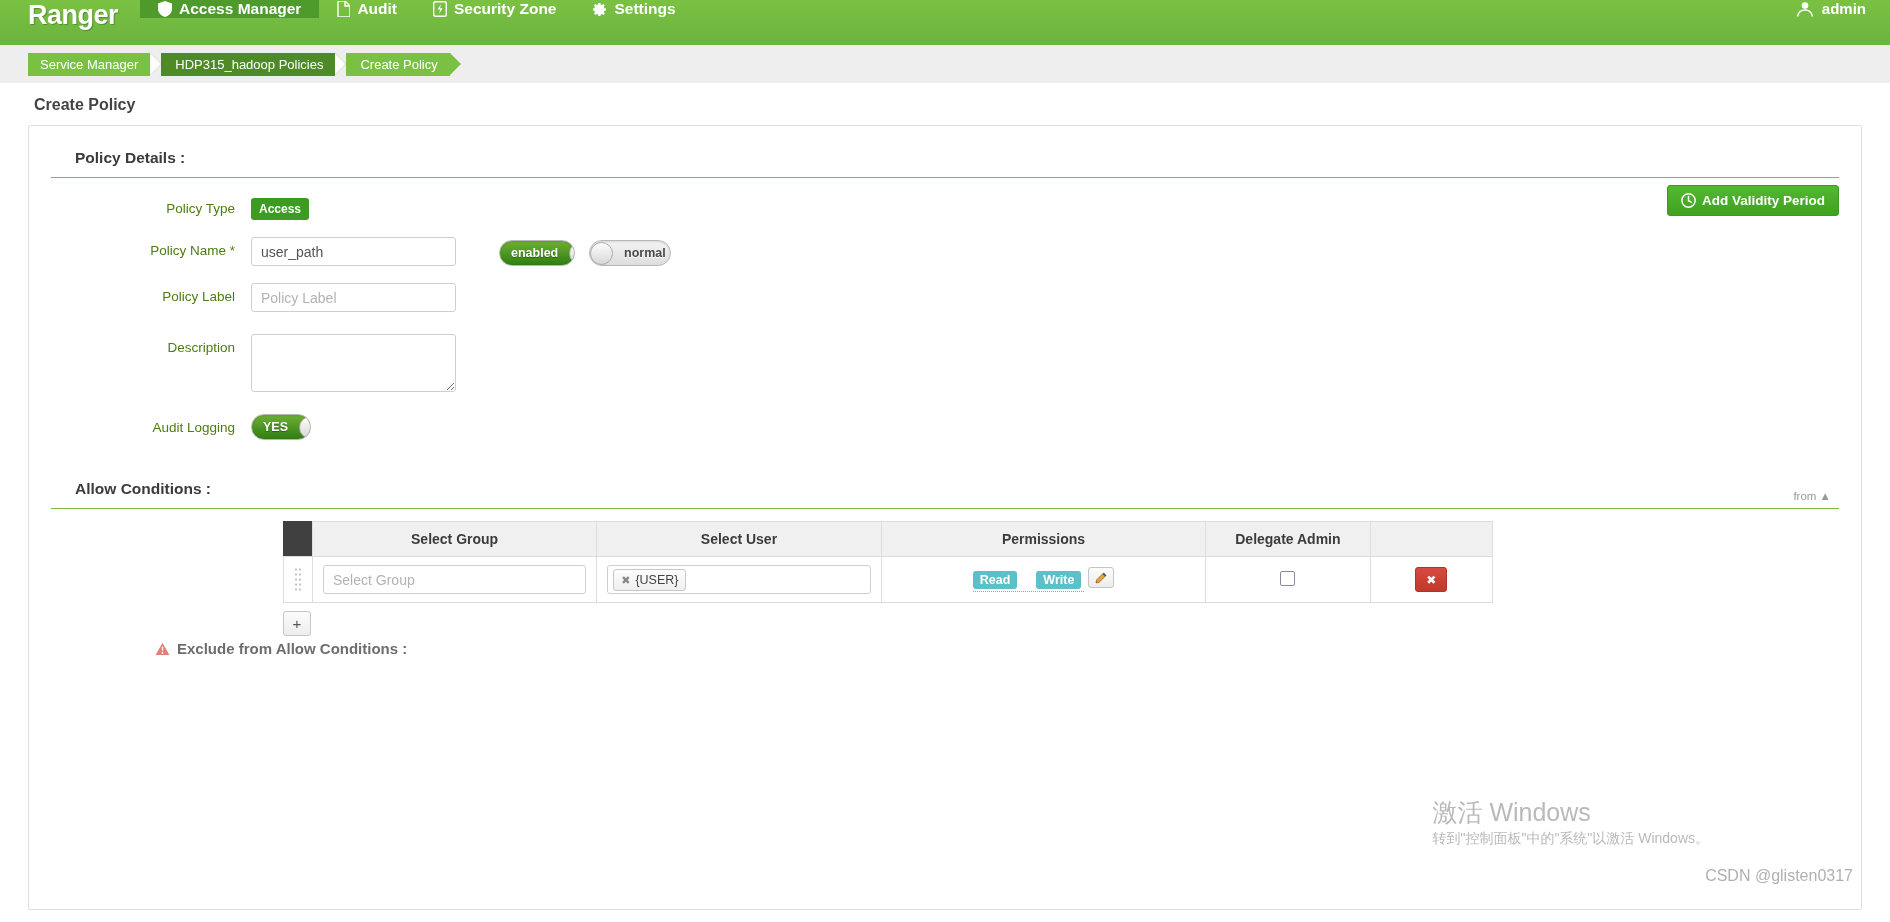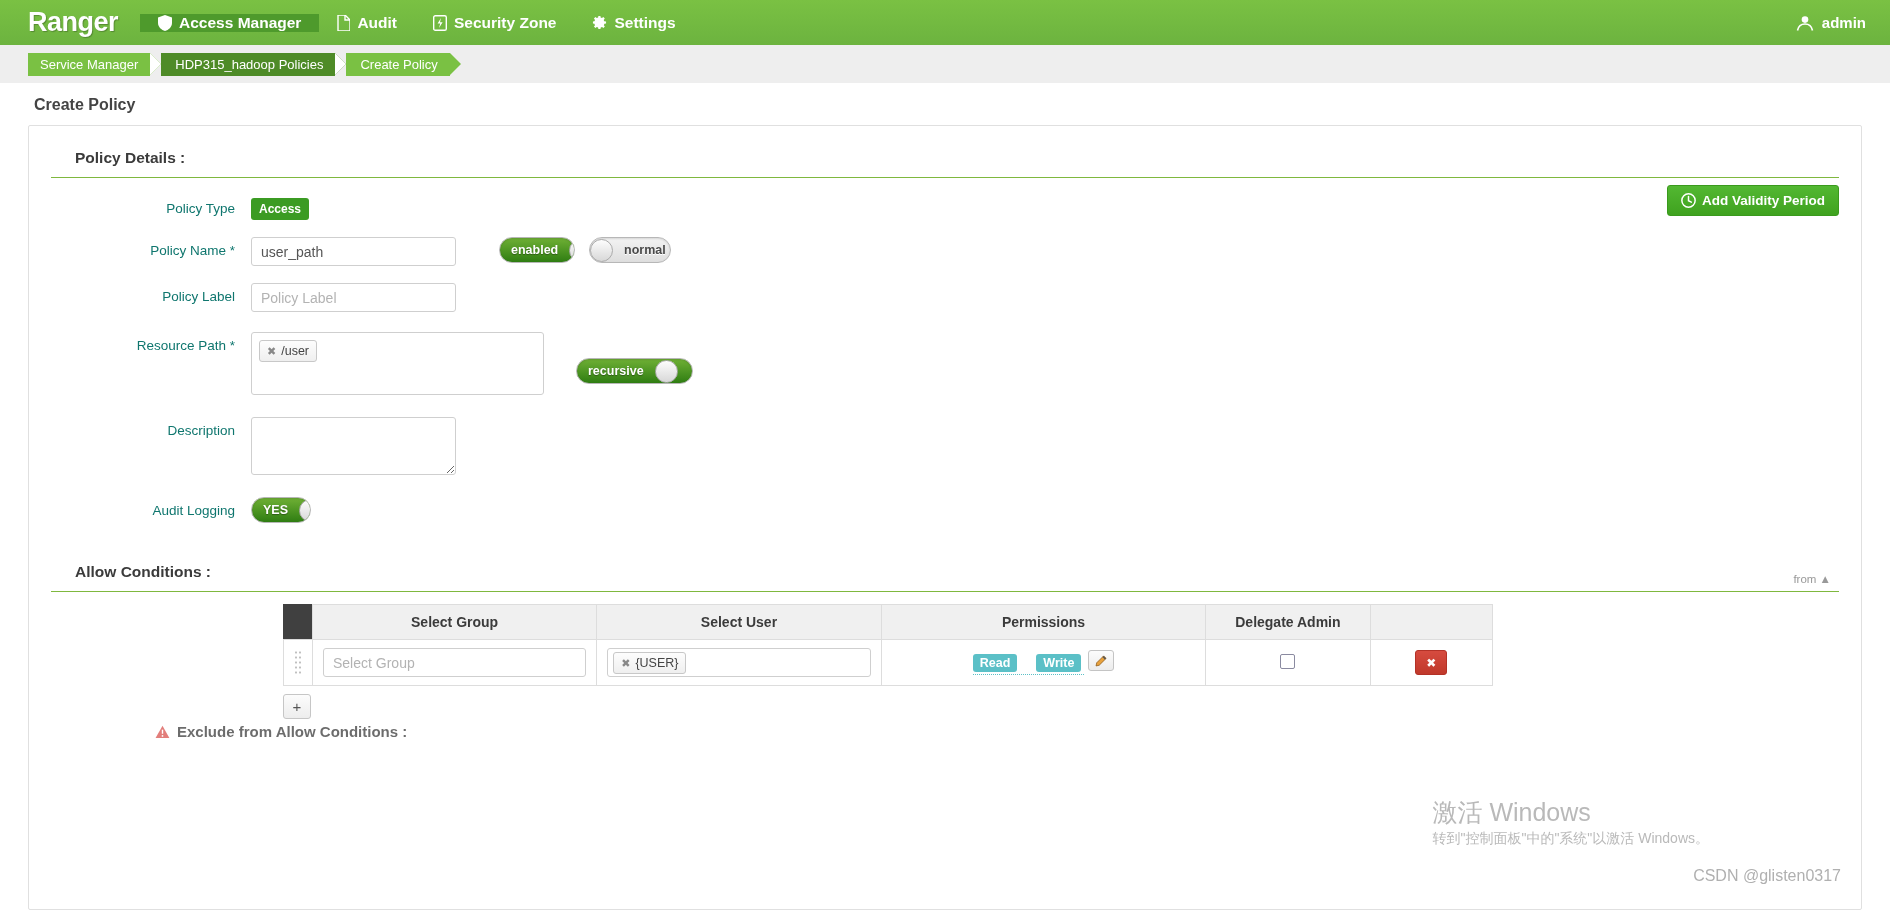--- a/index.html
+++ b/index.html
@@ -11,21 +11,21 @@
     font-family: "Liberation Sans", sans-serif;
     font-size: 14px;
     color: #333;
   }
 
   
   .navbar {
     height: 45px;
     background: linear-gradient(to bottom, #7ac143 0%, #6cb33f 100%);
     display: flex;
-    align-items: center;
+    align-items: flex-start;
     position: relative;
   }
   .brand {
     display: flex; align-items: center;
     padding: 0 22px 0 28px;
     color: #fff;
     font-size: 27px;
     font-weight: bold;
     letter-spacing: -0.5px;
     text-shadow: 1px 1px 1px rgba(0,0,0,.25);
@@ -125,23 +125,23 @@
   }
 
   
   .frow { display: flex; align-items: flex-start; padding-top: 17px; }
   .flabel {
     width: 200px;
     text-align: right;
     padding-right: 16px;
     padding-top: 6px;
     font-size: 13.5px;
-    color: #0f766e;
-  }
-  .fctrl { display: flex; align-items: flex-start; }
+    color: #4d7c0f;
+  }
+  .fctrl { display: flex; align-items: flex-end; }
 
   .badge-access {
     display:inline-block;
     background:#3b9b23;
     color:#fff;
     font-size:12px;
     font-weight:bold;
     padding: 4px 8px;
     border-radius: 3px;
     margin-top: 3px;
@@ -344,21 +344,21 @@
     position:absolute;
     right: 152px; bottom: 60px;
     text-align: left;
     color: #b9b9b9;
     pointer-events:none;
   }
   .wm-activate .t1 { font-size: 25px; line-height: 30px; }
   .wm-activate .t2 { font-size: 14px; line-height: 22px; }
   .wm-csdn {
     position: absolute;
-    right: 20px; bottom: 24px;
+    right: 8px; bottom: 24px;
     font-size: 16px;
     color: #b0b0b0;
     pointer-events:none;
   }
   .svgico { display:block; }
 </style>
 </head>
 <body>
 
 <div class="navbar">
@@ -469,36 +469,20 @@
     </div>
   </div>
 
   <div class="frow">
     <div class="flabel">Policy Label</div>
     <div class="fctrl">
       <input class="txt" type="text" placeholder="Policy Label" style="">
     </div>
   </div>
 
-  <div class="frow" style="padding-top:20px">
-    <div class="flabel">Resource Path *</div>
-    <div class="fctrl">
-      <div class="tagbox">
-        <span class="tag">
-          <span class="x">✖</span>
-          <span>/user</span>
-        </span>
-      </div>
-      <div style="width:32px"></div>
-      <div class="toggle on tog-recursive" style="margin-top:26px">
-        <span class="lbl">recursive</span>
-        <span class="knob"></span>
-      </div>
-    </div>
-  </div>
 
   <div class="frow" style="padding-top:22px">
     <div class="flabel">Description</div>
     <div class="fctrl">
       <textarea class="desc" style=""></textarea>
     </div>
   </div>
 
   <div class="frow" style="padding-top:22px">
     <div class="flabel">Audit Logging</div>

